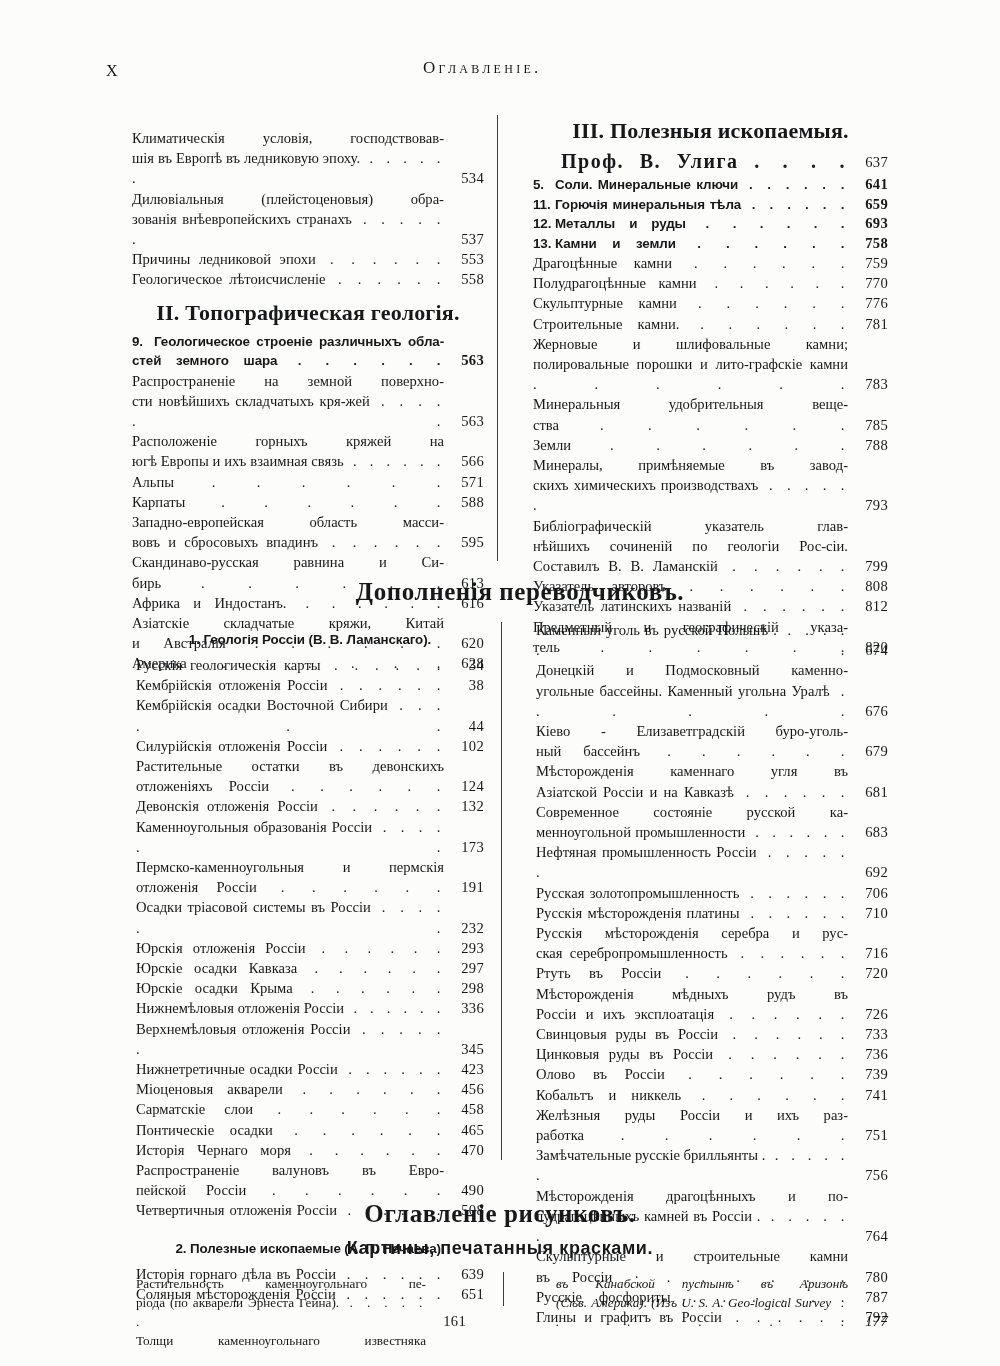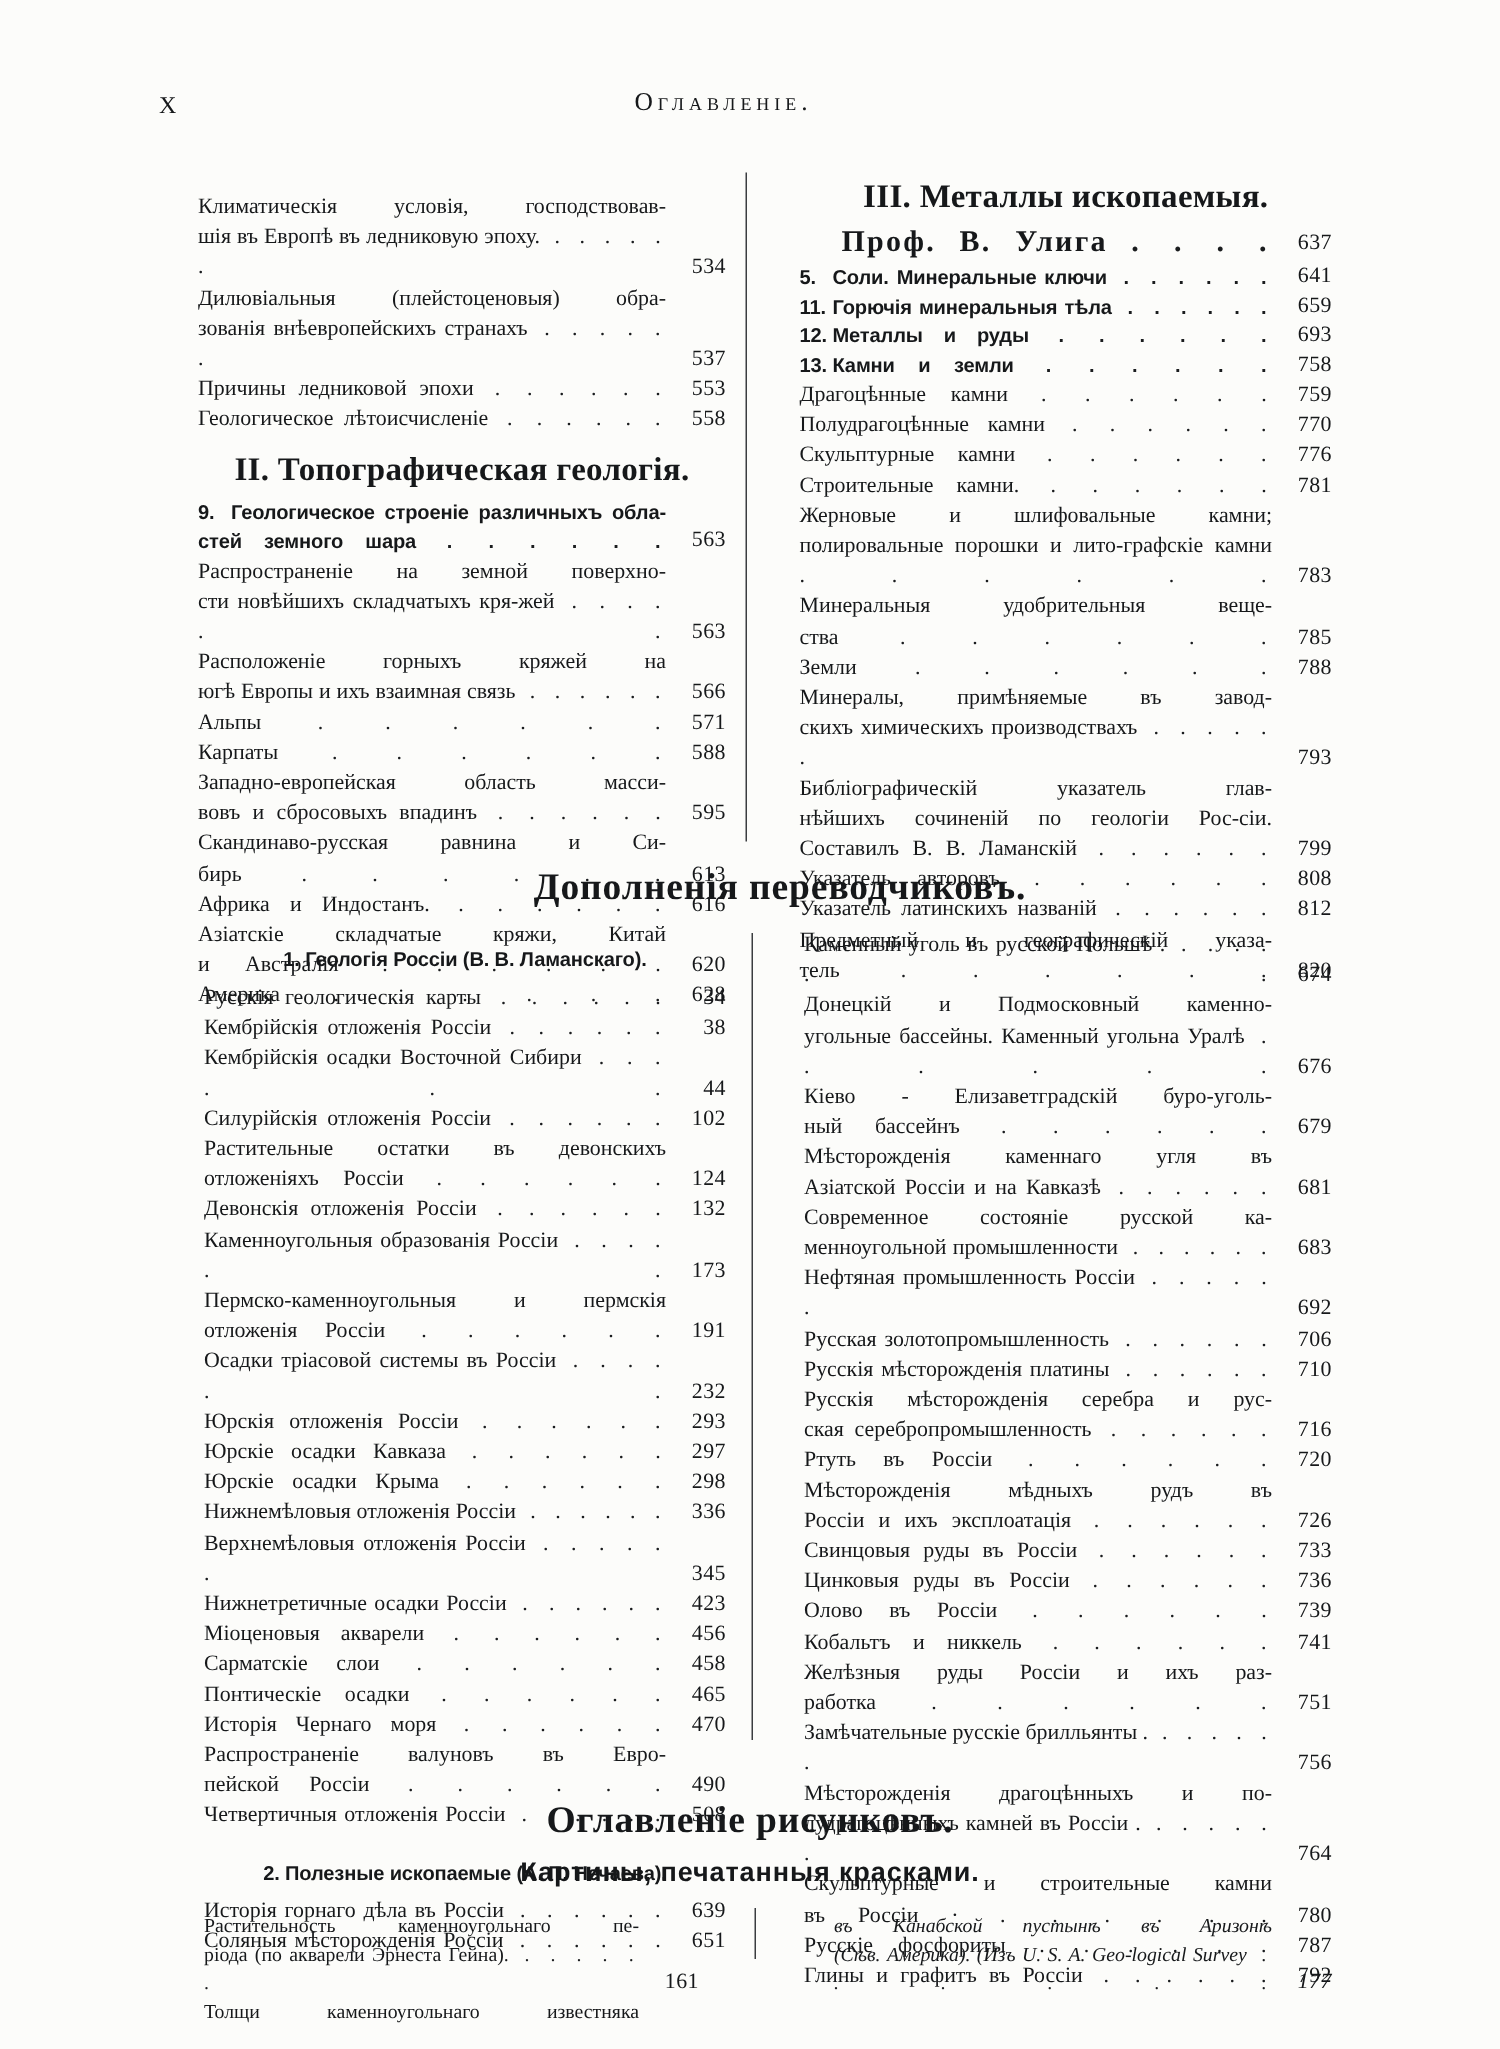--- a/index.html
+++ b/index.html
@@ -96,21 +96,21 @@
   
   .sansline {
     font-family: "Liberation Sans", sans-serif;
     font-weight: bold;
     font-size: 13.4px;
     line-height: 19.5px;
     letter-spacing: -0.1px;
   }
   .sansline .pg {
     font-family: "Liberation Serif", serif;
-    font-weight: normal;
+    font-weight: bold;
     font-size: 14.6px;
   }
 
   
   .h-roman {
     font-family: "Liberation Serif", serif;
     font-weight: bold;
     font-size: 22px;
     text-align: center;
     letter-spacing: 0.2px;
@@ -220,21 +220,21 @@
         <div class="entry"><span class="txt">Карпаты</span><span class="leader"> . . . . . .</span><span class="pg">588</span></div>
         <div class="entry"><span class="txt">Западно-европейская область масси-</span><br><span class="cont">вовъ и сбросовыхъ впадинъ<span class="leader"> . . . . . .</span></span><span class="pg">595</span></div>
         <div class="entry"><span class="txt">Скандинаво-русская равнина и Си-</span><br><span class="cont">бирь<span class="leader"> . . . . . .</span></span><span class="pg">613</span></div>
         <div class="entry"><span class="txt">Африка и Индостанъ.</span><span class="leader"> . . . . . .</span><span class="pg">616</span></div>
         <div class="entry"><span class="txt">Азіатскіе складчатые кряжи, Китай</span><br><span class="cont">и Австралія<span class="leader"> . . . . . .</span></span><span class="pg">620</span></div>
         <div class="entry"><span class="txt">Америка</span><span class="leader"> . . . . . .</span><span class="pg">628</span></div>
       </div>
   </div>
 
   <div class="col" id="block-top-right">
-    <div class="h-roman">III. Металлы ископаемыя.</div>
+    <div class="h-roman">III. Полезныя ископаемыя.</div>
     <div class="authorline">
       <span>Проф. В. Улига</span>
       <span class="leader"> . . . .</span>
       <span class="pg">637</span>
     </div>
     <div class="toc" id="tr-list">
         <div class="entry sansline"><span class="num">5.</span><span class="txt">Соли. Минеральные ключи</span><span class="leader"> . . . . . .</span><span class="pg">641</span></div>
         <div class="entry sansline"><span class="num">11.</span><span class="txt">Горючія минеральныя тѣла</span><span class="leader"> . . . . . .</span><span class="pg">659</span></div>
         <div class="entry sansline"><span class="num">12.</span><span class="txt">Металлы и руды</span><span class="leader"> . . . . . .</span><span class="pg">693</span></div>
         <div class="entry sansline"><span class="num">13.</span><span class="txt">Камни и земли</span><span class="leader"> . . . . . .</span><span class="pg">758</span></div>

